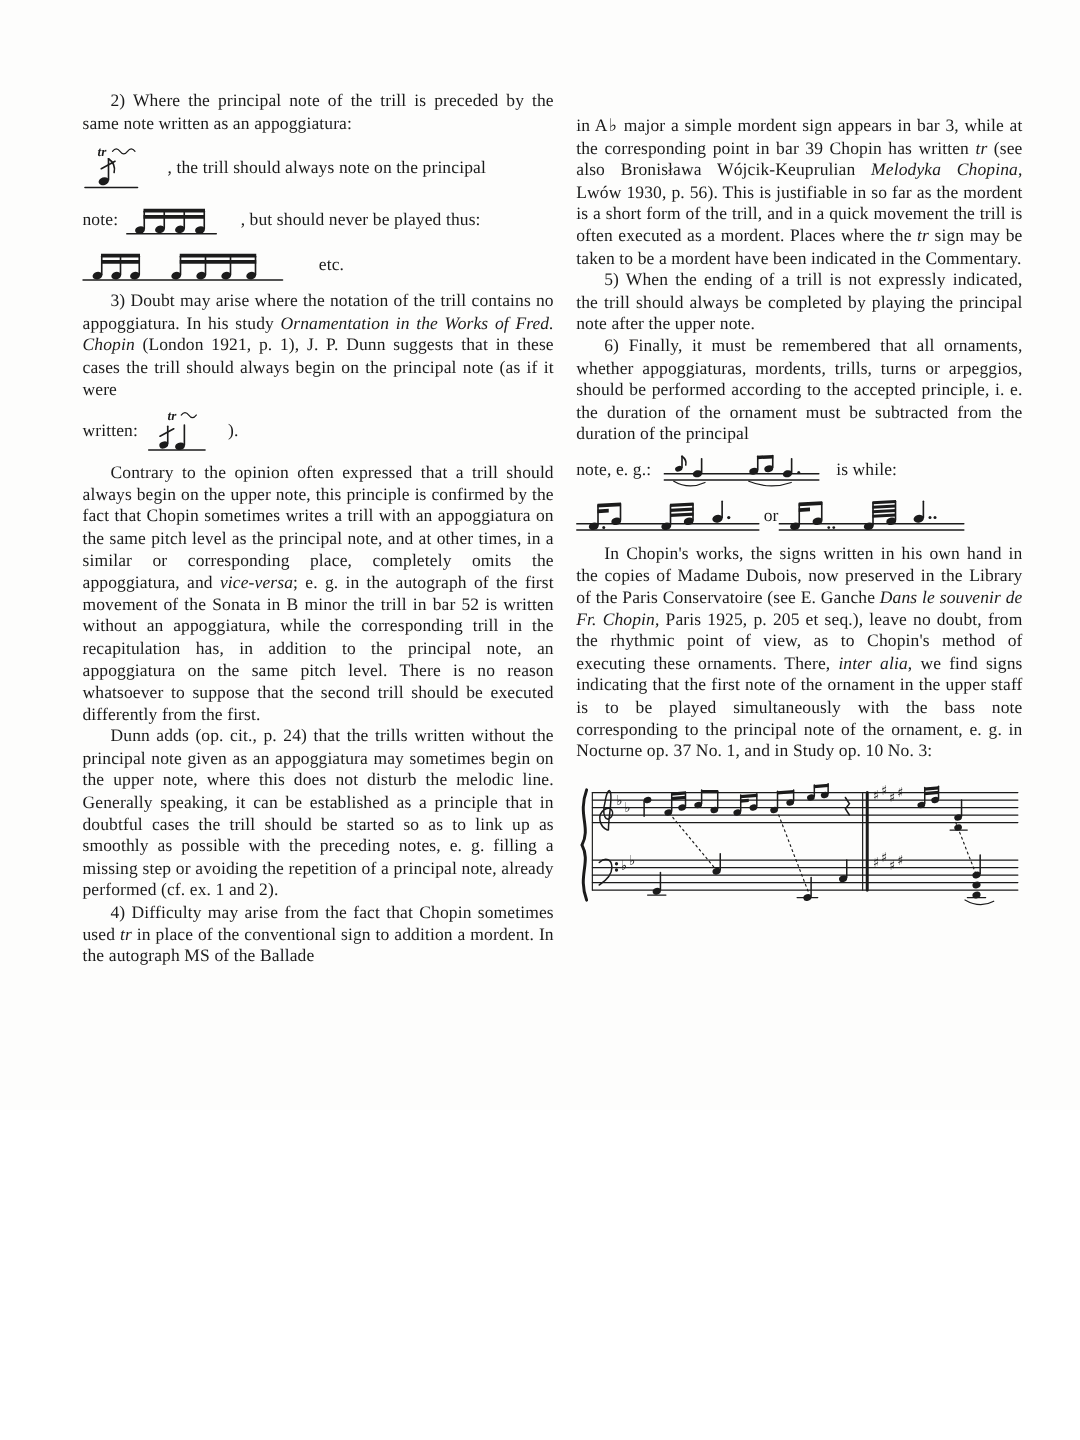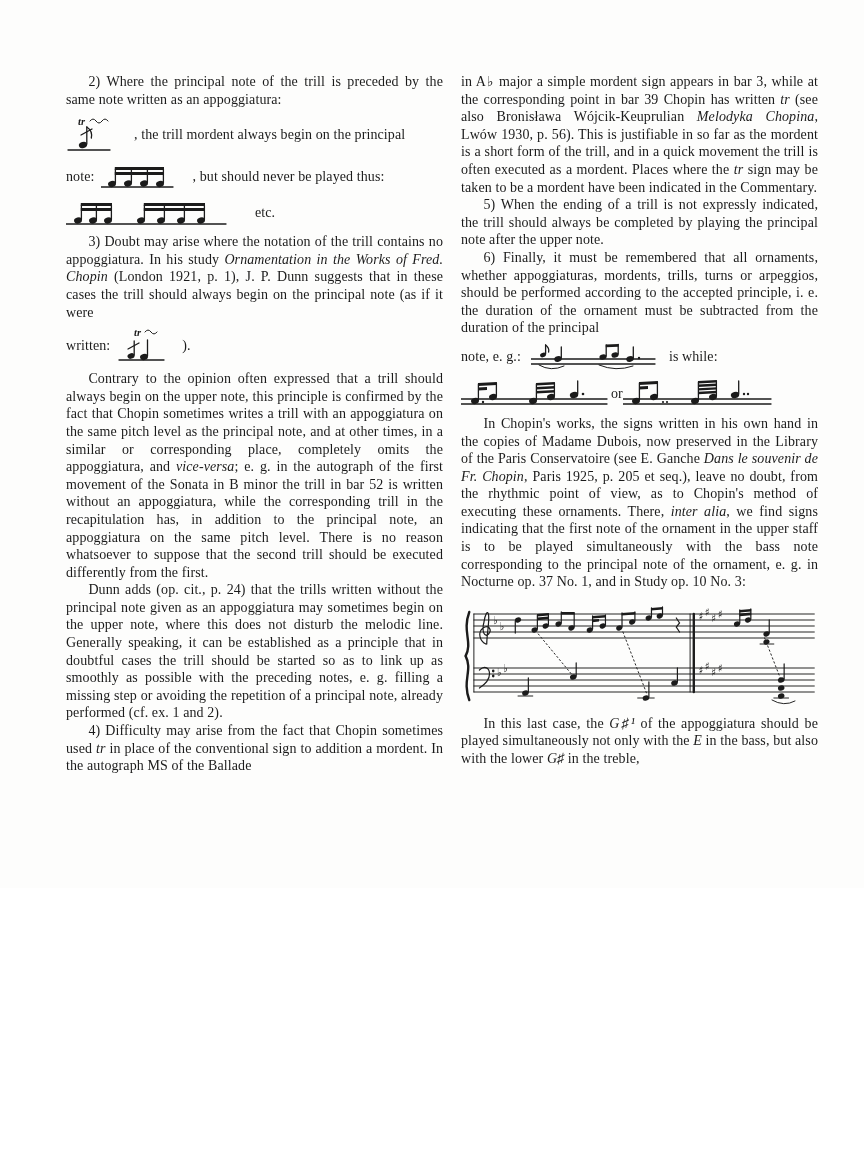--- a/index.html
+++ b/index.html
@@ -10,21 +10,21 @@
     color:#1b1b1b;
   }
   .col {
     position:absolute; top:73px;
     font-size:14px; line-height:17.6px;
     text-align:justify; letter-spacing:0.1px;
   }
   .col-left  { left:66px;  width:377px; }
   .col-right { left:461px; width:357px; }
   .para { margin:0; text-indent:1.6em; }
-  .para.noindent { text-indent:0; }
+  .para.noindent { text-indent:0;margin-top:20px; }
   .it { font-style:italic; }
   .musicline { display:flex; align-items:center; margin:5px 0 4px 0; }
   .musicline .txt { white-space:normal; }
   .gap6  { margin-left:6px; }
   .gap10 { margin-left:10px; }
   .gap18 { margin-left:18px; }
   .gap24 { margin-left:24px; }
   .spread { justify-content:flex-start; }
   .fig { flex:0 0 auto; display:block; }
   .fig ellipse, .fig rect, .fig polygon, .fig circle { fill:#1b1b1b; stroke:none; }
@@ -53,21 +53,21 @@
     <div class="musicline">
       <svg class="fig" width="58" height="44" viewBox="0 0 58 44">
         <text class="trtxt" x="12" y="12">tr</text>
         <path class="thin" d="M24,8 q3,-4 6,0 q3,4 6,0 q3,-4 6,0"></path>
         <line x1="2" y1="37" x2="44" y2="37"></line>
         <ellipse cx="17" cy="32" rx="4.2" ry="3.1" transform="rotate(-18 17 32)"></ellipse>
         <line x1="20.8" y1="31" x2="20.8" y2="14"></line>
         <path d="M20.8,14 q6,4 4.5,11"></path>
         <line x1="15" y1="22" x2="26" y2="16"></line>
       </svg>
-      <span class="txt gap10">, the trill mordent always begin on the principal</span>
+      <span class="txt gap10">, the trill should always note on the principal</span>
     </div>
 
     <div class="musicline">
       <span class="txt">note:</span>
       <svg class="fig gap6" width="74" height="30" viewBox="0 0 74 30">
         <line x1="0" y1="25" x2="72" y2="25"></line>
         <ellipse cx="11" cy="22" rx="4" ry="3" transform="rotate(-15 11 22)"></ellipse>
         <ellipse cx="27" cy="21.5" rx="4" ry="3" transform="rotate(-15 27 21.5)"></ellipse>
         <ellipse cx="43" cy="21.5" rx="4" ry="3" transform="rotate(-15 43 21.5)"></ellipse>
         <ellipse cx="59" cy="22" rx="4" ry="3" transform="rotate(-15 59 22)"></ellipse>
@@ -308,17 +308,16 @@
       <ellipse cx="348" cy="96" rx="3.6" ry="2.7" transform="rotate(-15 348 96)"></ellipse>
       <line x1="351.2" y1="79" x2="351.2" y2="64"></line>
       <line class="thin" x1="340" y1="98" x2="356" y2="98"></line>
       <path class="thin" d="M338,100 q13,7 25,1"></path>
 
       <line class="dash" x1="84" y1="34" x2="120" y2="74"></line>
       <line class="dash" x1="176" y1="32" x2="202" y2="94"></line>
       <line class="dash" x1="330" y1="38" x2="347" y2="78"></line>
     </svg>
 
-    <p class="para"><span>In this last case, the </span><span class="it">G♯¹</span><span> of the appoggiatura should be played simultaneously not only with the </span><span class="it">E</span><span> in the bass, but also with the lower </span><span class="it">G♯</span><span> in the treble,</span></p>
   </div>
 
   <div class="speck"></div>
 </div>
 
 </body></html>

